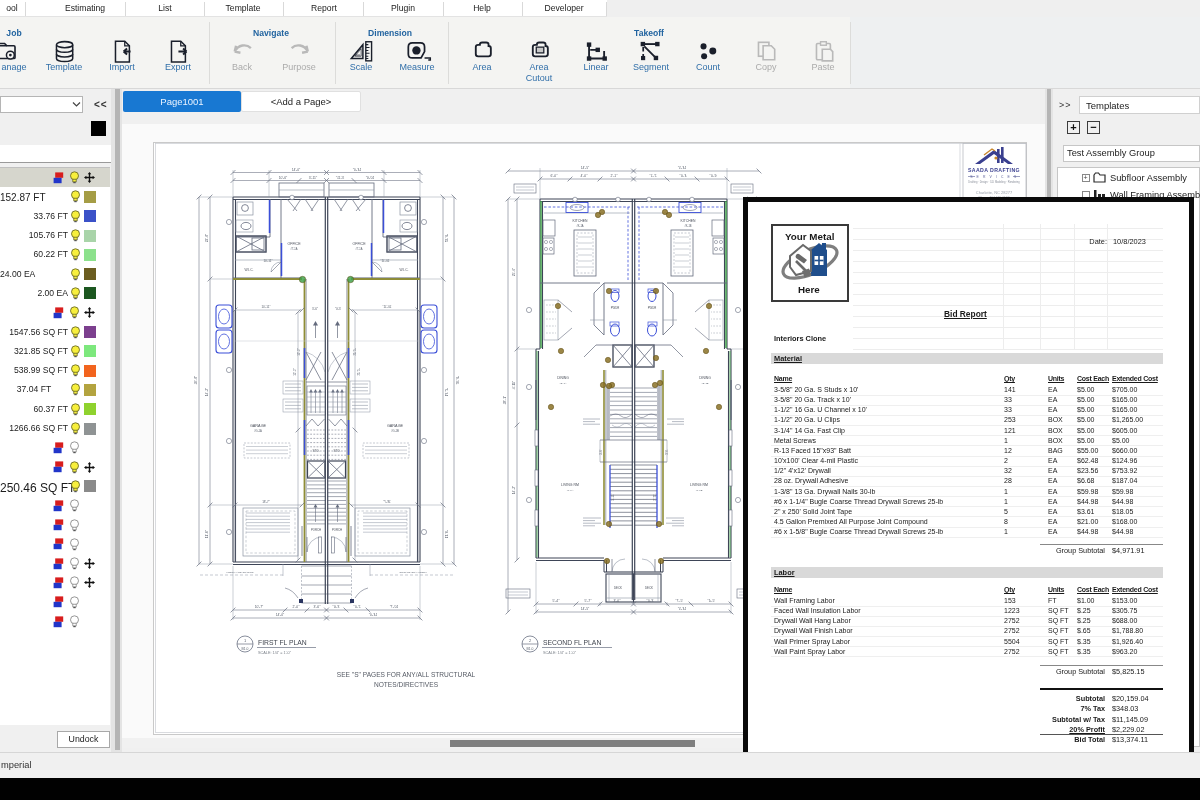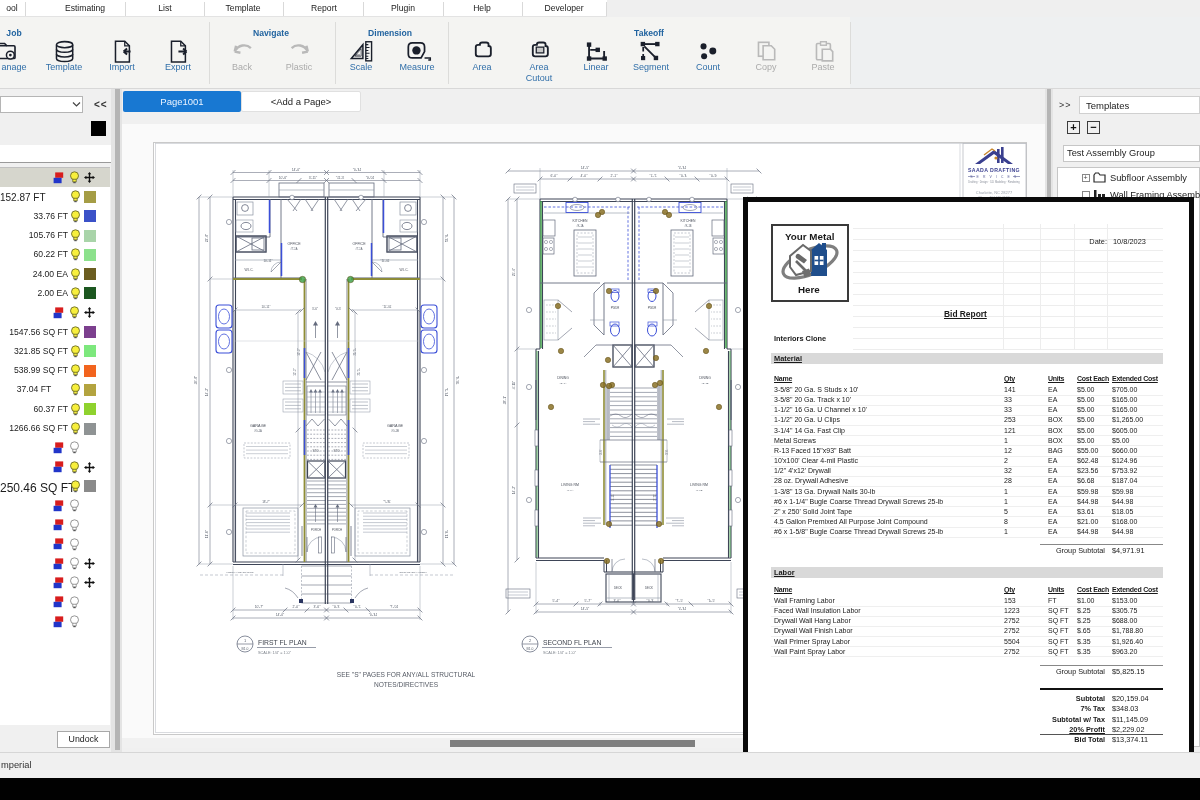--- a/index.html
+++ b/index.html
@@ -67,21 +67,21 @@
 <div class="txt" style="left:122px;top:62px;width:0;display:flex;justify-content:center;font-size:9px;color:#316fa9">
     <span>Import</span>
   </div>
 <div class="txt" style="left:178px;top:62px;width:0;display:flex;justify-content:center;font-size:9px;color:#316fa9">
     <span>Export</span>
   </div>
 <div class="txt" style="left:242px;top:62px;width:0;display:flex;justify-content:center;font-size:9px;color:#ababab">
     <span>Back</span>
   </div>
 <div class="txt" style="left:299px;top:62px;width:0;display:flex;justify-content:center;font-size:9px;color:#ababab">
-    <span>Plastic</span>
+    <span>Purpose</span>
   </div>
 <div class="txt" style="left:361px;top:62px;width:0;display:flex;justify-content:center;font-size:9px;color:#316fa9">
     <span>Scale</span>
   </div>
 <div class="txt" style="left:417px;top:62px;width:0;display:flex;justify-content:center;font-size:9px;color:#316fa9">
     <span>Measure</span>
   </div>
 <div class="txt" style="left:482px;top:62px;width:0;display:flex;justify-content:center;font-size:9px;color:#316fa9">
     <span>Area</span>
   </div>
@@ -226,21 +226,21 @@
     <rect x="4.3" y="11" width="2.4" height="1.2" fill="#555"></rect>
   </svg>
 <div class="abs" style="left:84px;top:229.6px;width:12px;height:12px;background:#a9d4a9"></div>
 <div class="txt" style="left:0;top:249.3px;width:68px;text-align:right;font-size:8.6px;color:#1c1c1c">60.22 FT</div>
 <svg class="abs" style="left:70px;top:248.35px" width="11" height="13" viewBox="0 0 11 13">
     <circle cx="5.5" cy="4.8" r="4" fill="#f7ef3c" stroke="#6b6b28" stroke-width="0.9"></circle>
     <rect x="3.8" y="8.2" width="3.4" height="2.6" fill="#f7ef3c" stroke="#6b6b28" stroke-width="0.8"></rect>
     <rect x="4.3" y="11" width="2.4" height="1.2" fill="#555"></rect>
   </svg>
 <div class="abs" style="left:84px;top:248.8px;width:12px;height:12px;background:#8ce18c"></div>
-<div class="txt" style="left:0;top:268.6px;width:68px;text-align:right;font-size:8.6px;color:#1c1c1c">24.00 EA</div>
+<div class="txt" style="left:0;top:268.6px;width:68px;font-size:8.6px;color:#1c1c1c">24.00 EA</div>
 <svg class="abs" style="left:70px;top:267.65px" width="11" height="13" viewBox="0 0 11 13">
     <circle cx="5.5" cy="4.8" r="4" fill="#f7ef3c" stroke="#6b6b28" stroke-width="0.9"></circle>
     <rect x="3.8" y="8.2" width="3.4" height="2.6" fill="#f7ef3c" stroke="#6b6b28" stroke-width="0.8"></rect>
     <rect x="4.3" y="11" width="2.4" height="1.2" fill="#555"></rect>
   </svg>
 <div class="abs" style="left:84px;top:268.1px;width:12px;height:12px;background:#6b5d20"></div>
 <div class="txt" style="left:0;top:287.9px;width:68px;text-align:right;font-size:8.6px;color:#1c1c1c">2.00 EA</div>
 <svg class="abs" style="left:70px;top:286.95px" width="11" height="13" viewBox="0 0 11 13">
     <circle cx="5.5" cy="4.8" r="4" fill="#f7ef3c" stroke="#6b6b28" stroke-width="0.9"></circle>
     <rect x="3.8" y="8.2" width="3.4" height="2.6" fill="#f7ef3c" stroke="#6b6b28" stroke-width="0.8"></rect>

